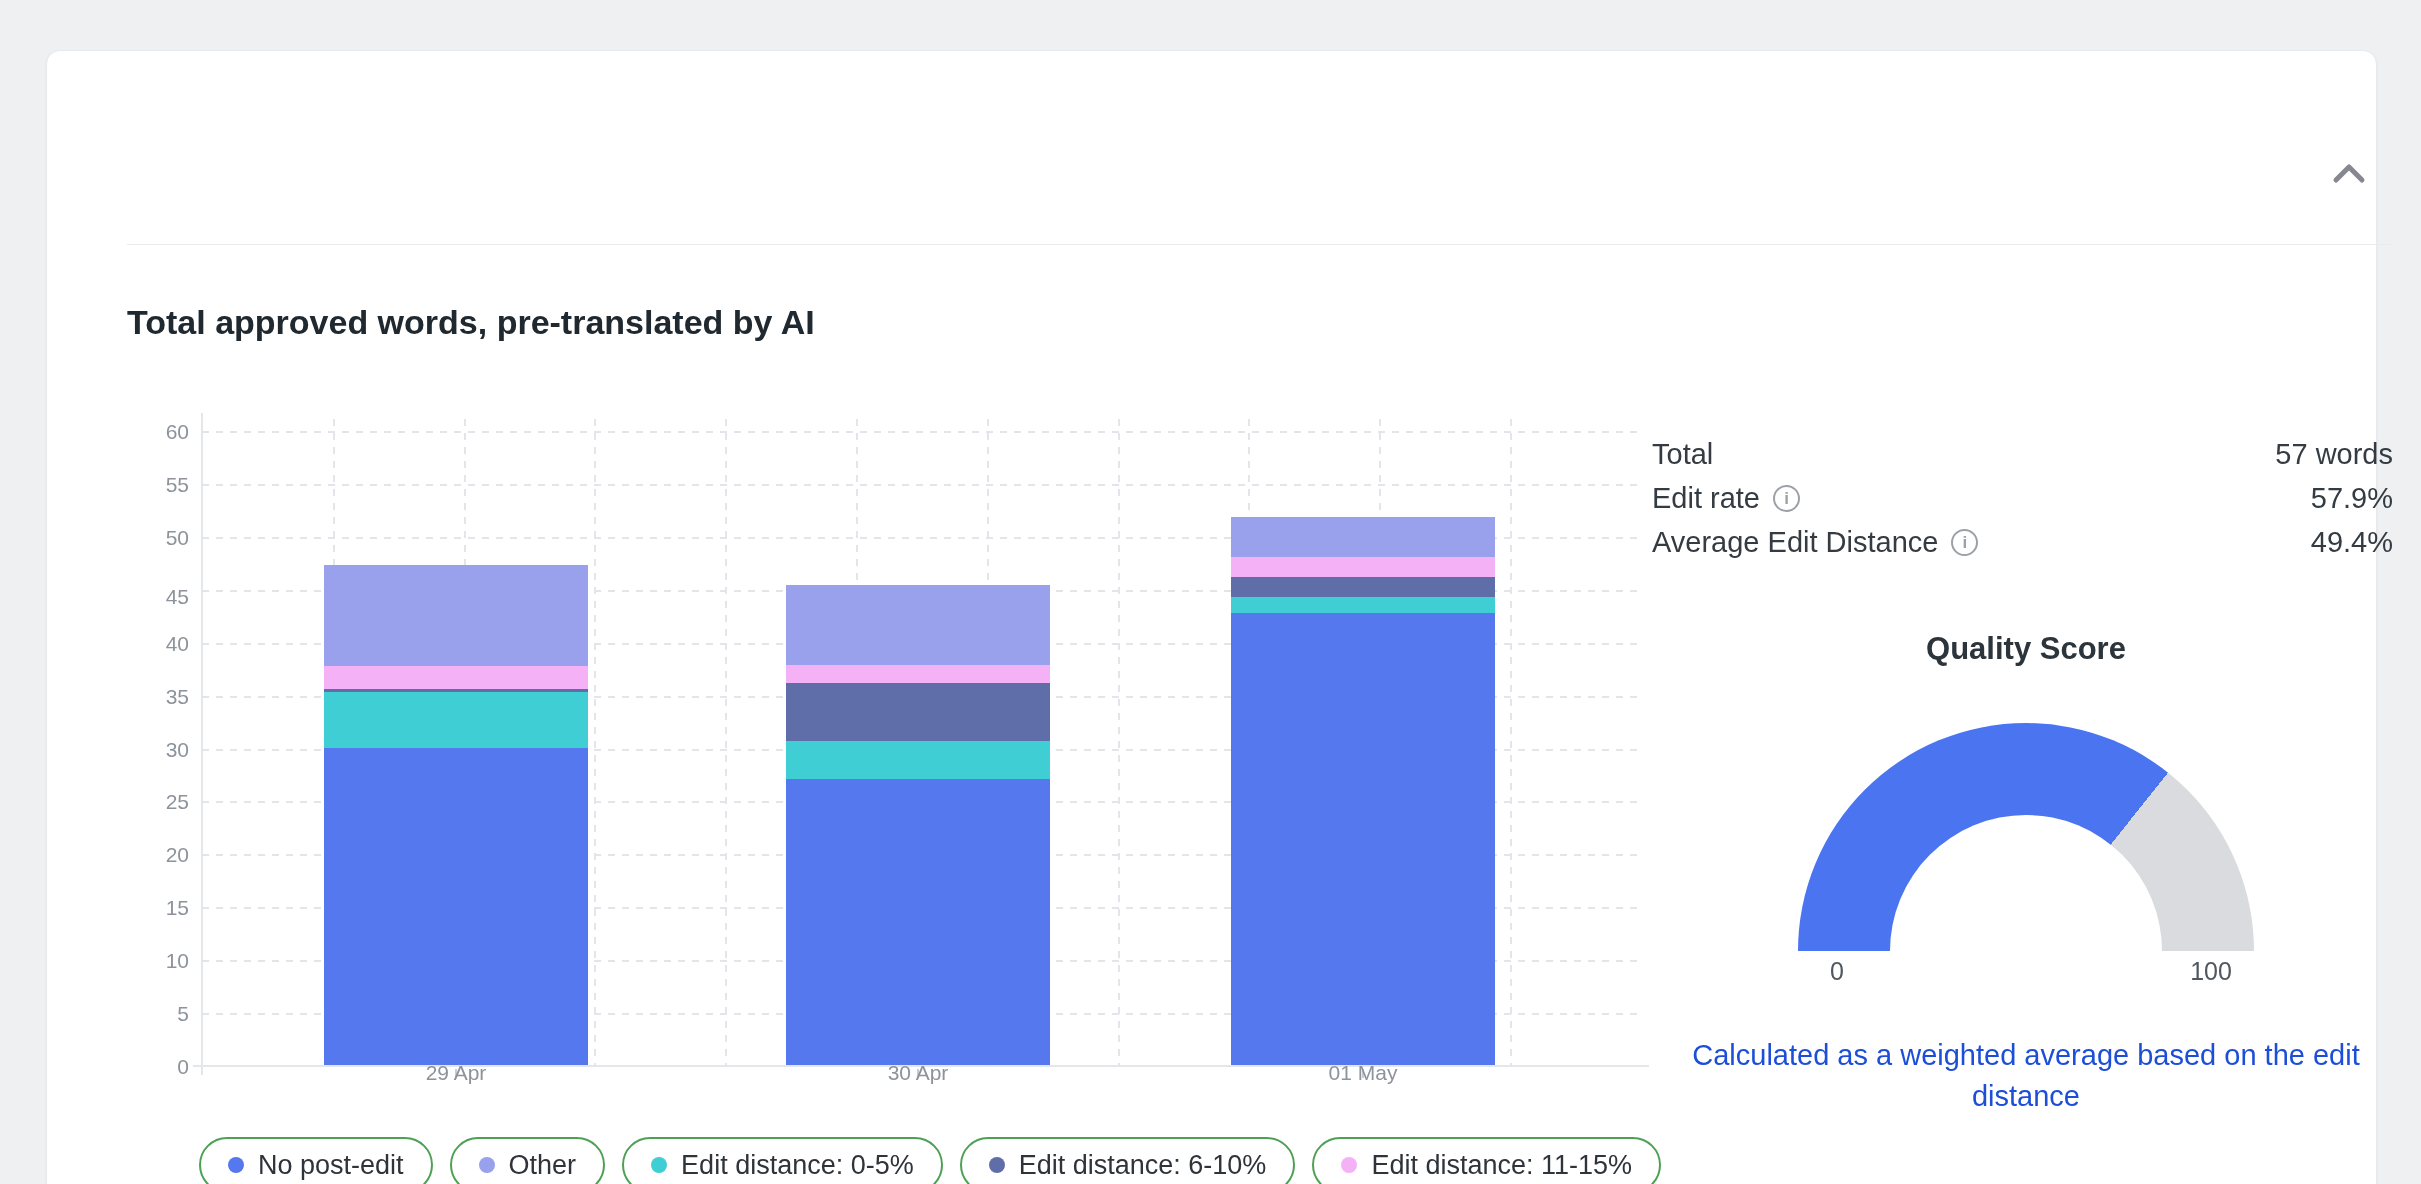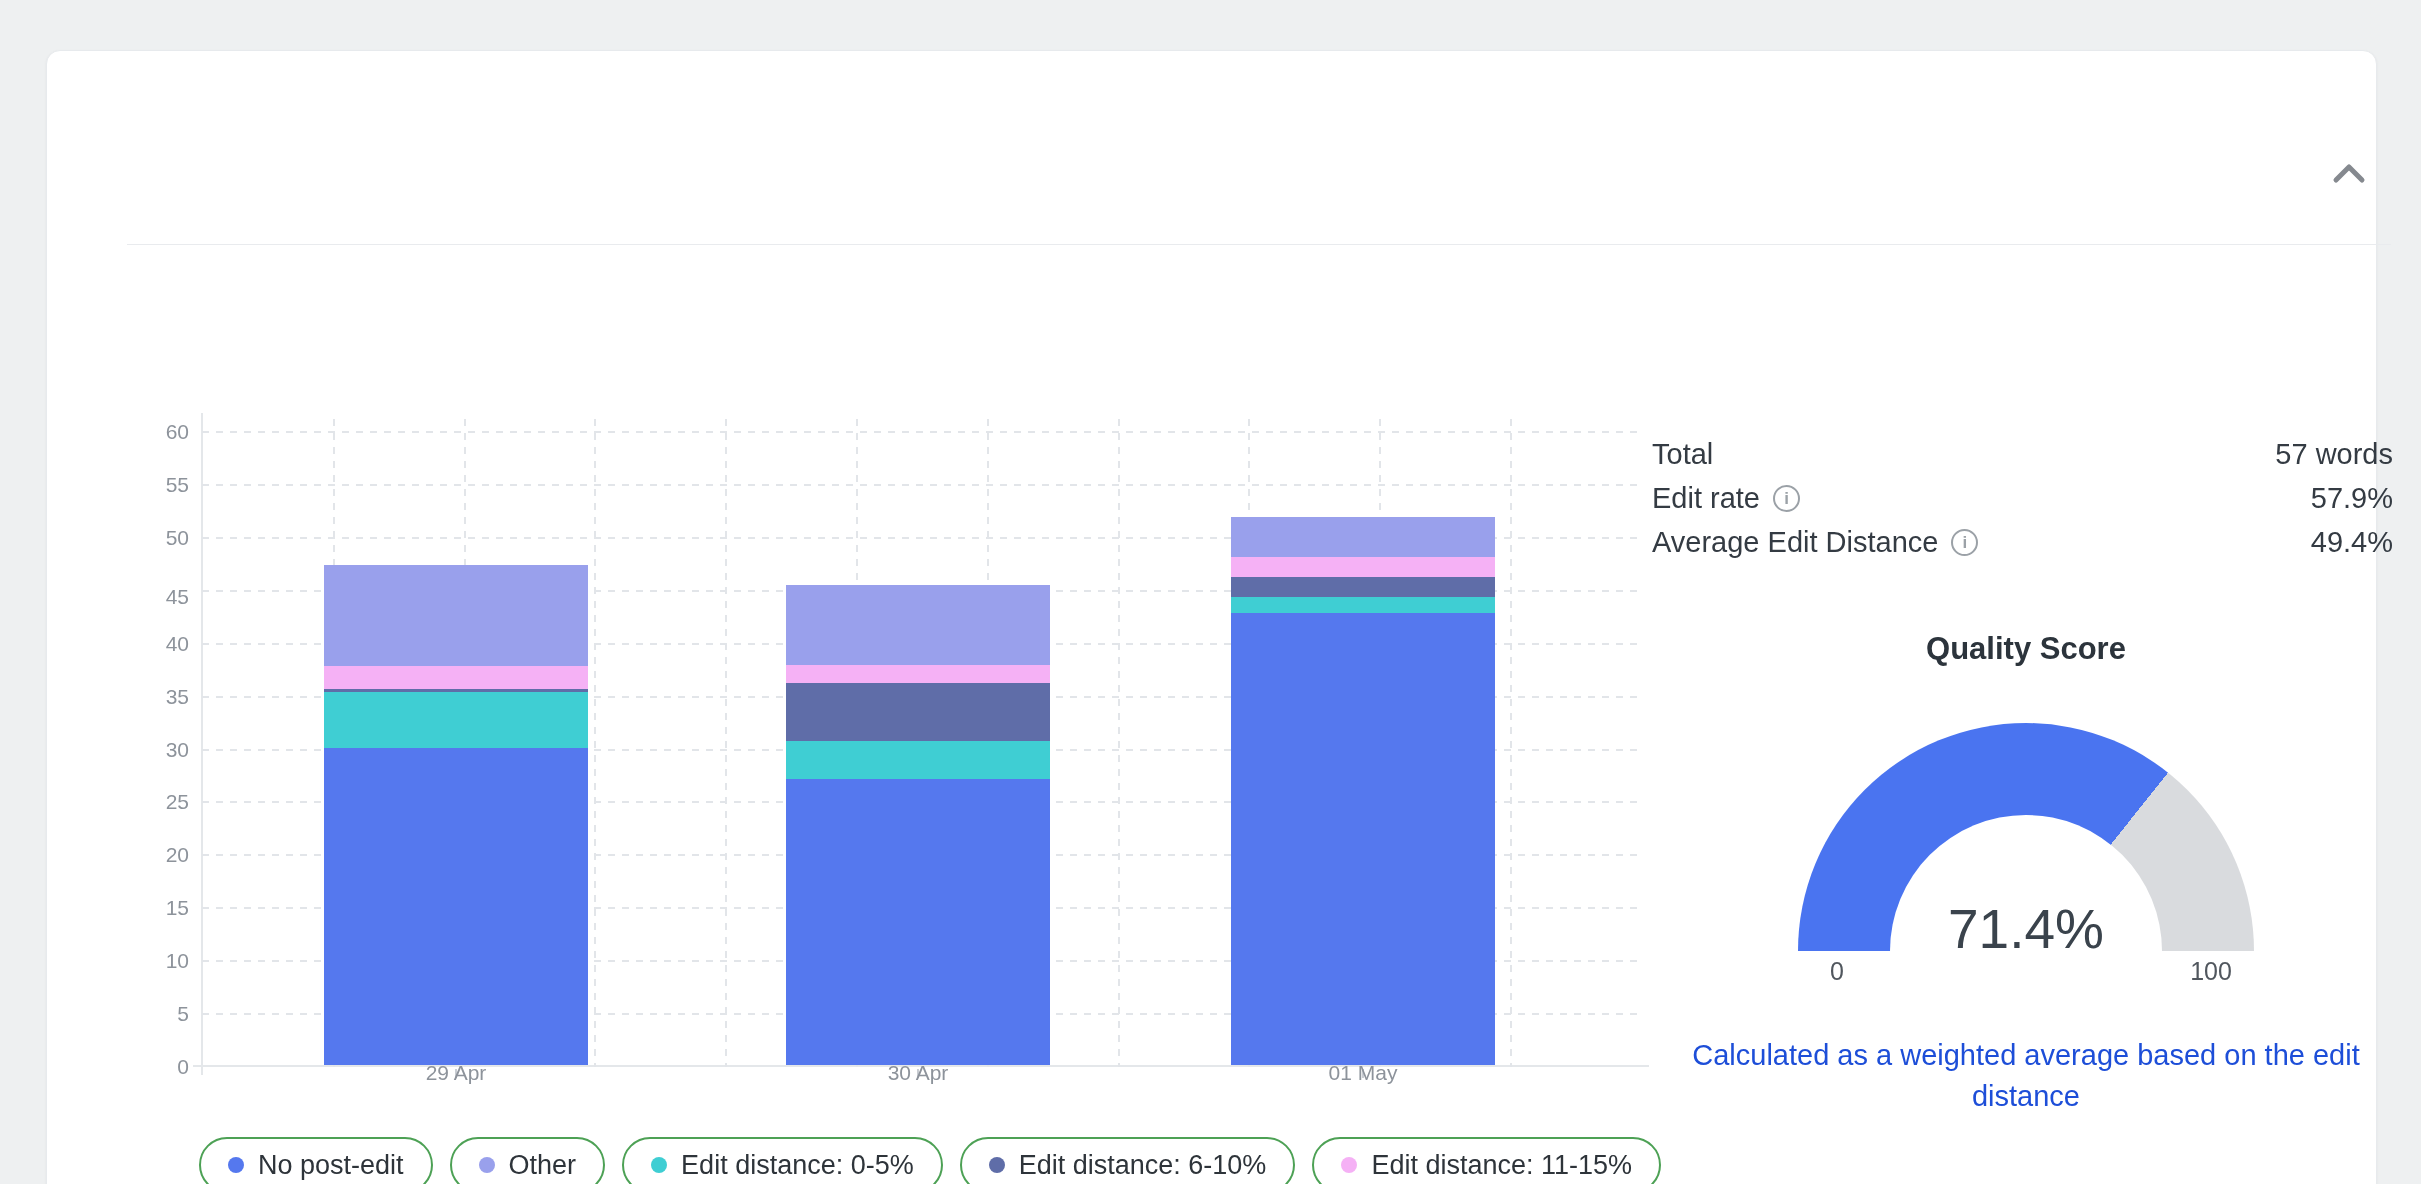--- a/index.html
+++ b/index.html
@@ -74,20 +74,21 @@
 
 
   <button class="collapse-btn">
     <svg width="34" height="22" viewBox="0 0 34 22">
       <polyline points="4,18 17,5 30,18" fill="none" stroke="#85898f" stroke-width="5" stroke-linecap="round" stroke-linejoin="round"></polyline>
     </svg>
   </button>
 
   <div class="divider"></div>
 
+  <div class="section-title">Total approved words, pre-translated by AI</div>
 
   <div class="ylabels" id="ylabels">
       <div class="ylabel" style="top: 636px;">0</div>
       <div class="ylabel" style="top: 583.083px;">5</div>
       <div class="ylabel" style="top: 530.167px;">10</div>
       <div class="ylabel" style="top: 477.25px;">15</div>
       <div class="ylabel" style="top: 424.333px;">20</div>
       <div class="ylabel" style="top: 371.417px;">25</div>
       <div class="ylabel" style="top: 318.5px;">30</div>
       <div class="ylabel" style="top: 265.583px;">35</div>
@@ -193,18 +194,17 @@
       <span class="info-icon">i</span>
     </span>
     <span class="stat-value">49.4%</span>
   </div>
 
   <div class="gauge-title">Quality Score</div>
   <div class="gauge">
     <div class="gauge-arc" id="gauge-arc" style="background: conic-gradient(from -90deg at 50% 100%, rgb(74, 116, 240) 0deg, rgb(74, 116, 240) 128.52deg, rgb(217, 219, 222) 128.52deg, rgb(217, 219, 222) 180deg, transparent 180deg, transparent 360deg);"></div>
     <div class="gauge-hole"></div>
   </div>
-  <div class="gauge-value">71.4%</div>
   <div class="gauge-min">0</div>
   <div class="gauge-max">100</div>
   <div class="gauge-caption">Calculated as a weighted average based on the edit distance</div>
 
 </div>
 
 </body></html>

